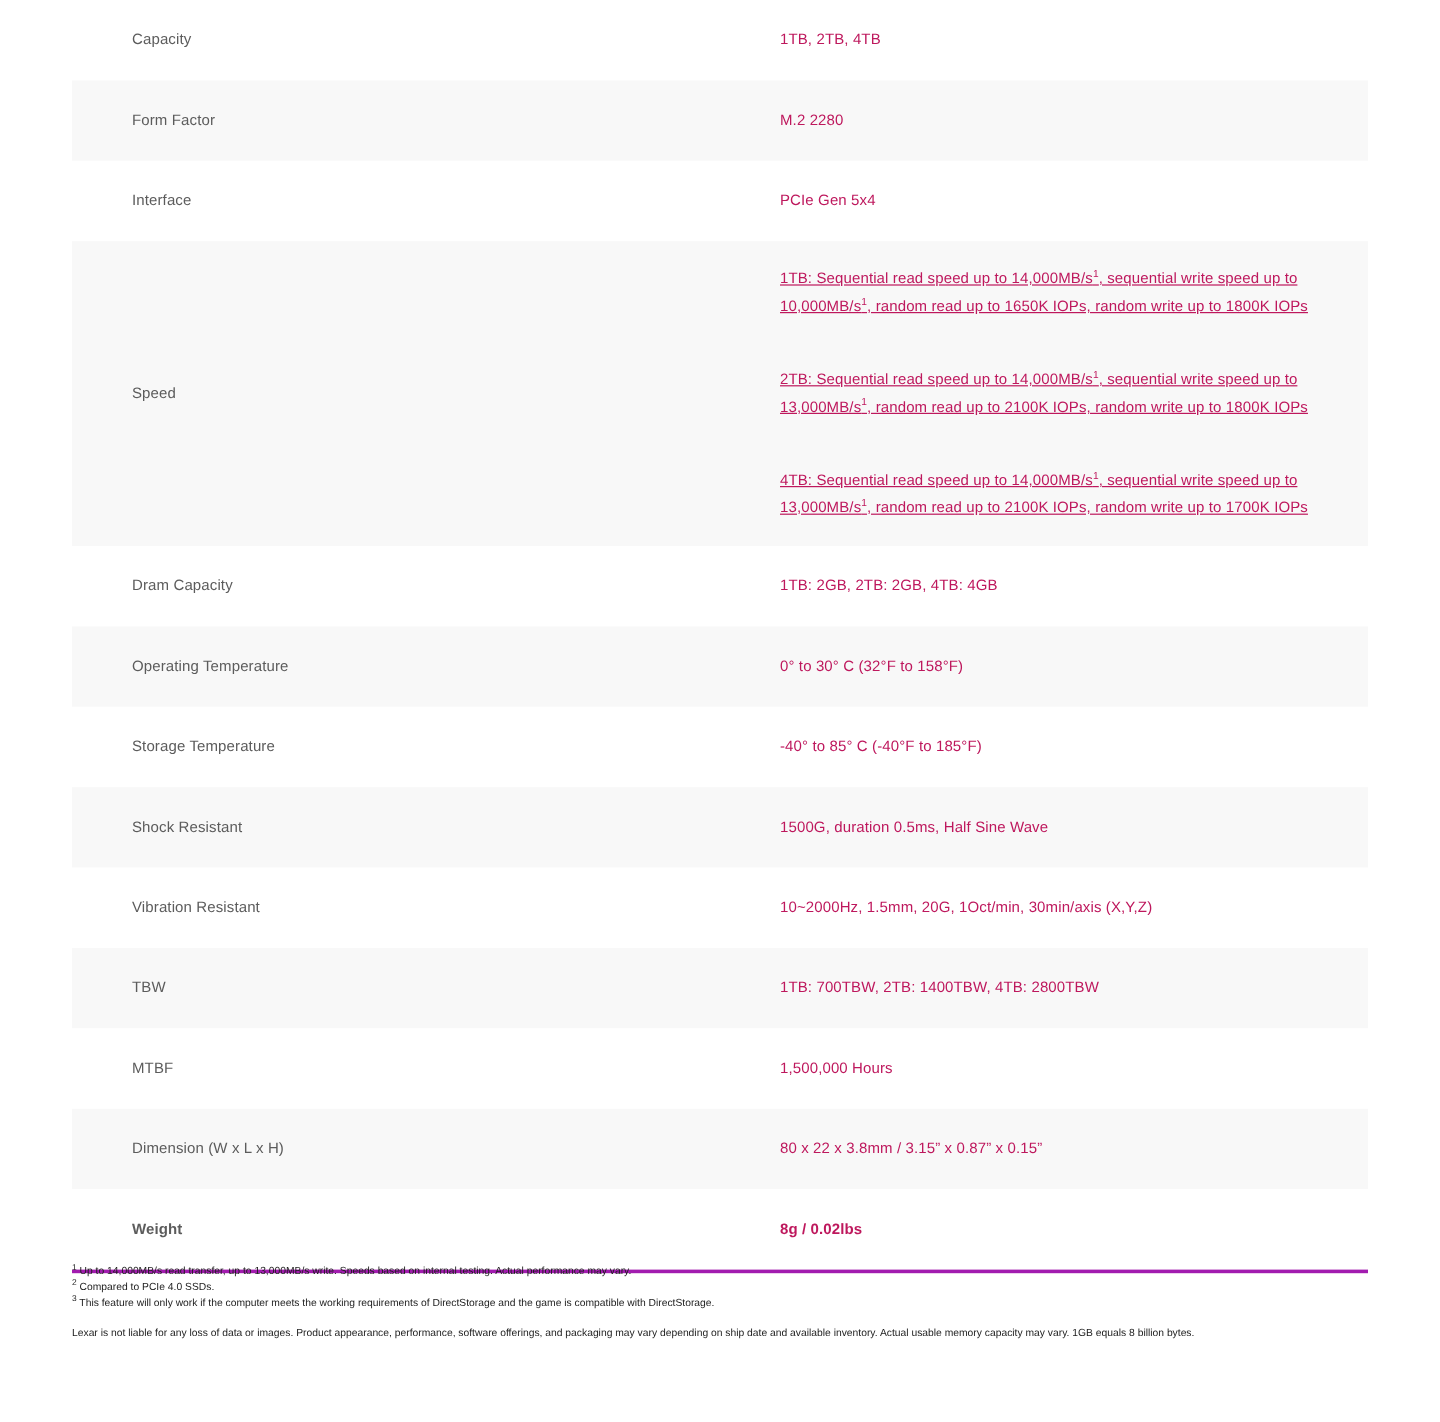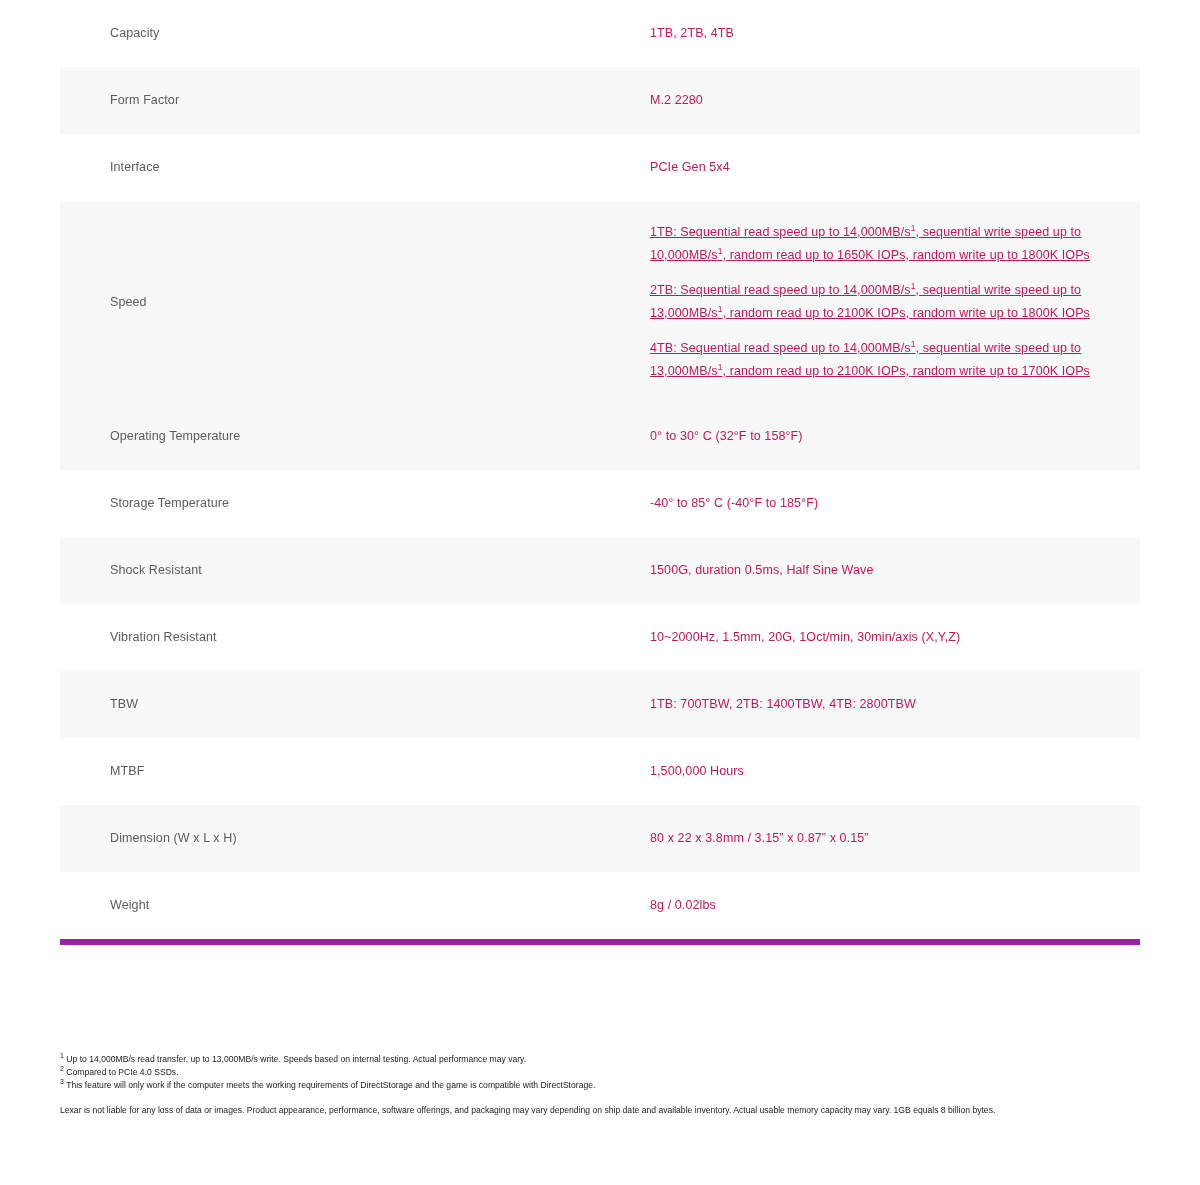--- a/index.html
+++ b/index.html
@@ -29,21 +29,22 @@
     table-layout: fixed;
   }
 
   .spec-row {
     background: #ffffff;
   }
   .spec-row.shaded {
     background: #f8f8f8;
   }
   .spec-row.last-row td {
-    border-bottom: 6px solid #a21caf;
+    border-bottom: 3px solid #a21caf;
+    font-weight: bold;
   }
 
   .spec-table td {
     padding: 0;
     vertical-align: middle;
   }
 
   td.label-cell {
     width: 590px;
     padding: 22px 10px 22px 50px;
@@ -69,21 +70,21 @@
     padding-top: 20px;
     padding-bottom: 20px;
   }
 
   .value-line {
     display: block;
     line-height: 23px;
     text-decoration: underline;
   }
   .value-line + .value-line {
-    margin-top: 12px;
+    margin-top: 38px;
   }
 
   sup {
     font-size: 8.5px;
     vertical-align: super;
     line-height: 0;
   }
 
   .footnotes {
     margin: 0;
@@ -135,20 +136,24 @@
           <td class="value-cell">PCIe Gen 5x4</td>
         </tr>
         <tr class="spec-row shaded tall">
           <td class="label-cell">Speed</td>
           <td class="value-cell">
             <span class="value-line"><span>1TB: Sequential read speed up to 14,000MB/s</span><sup>1</sup><span>, sequential write speed up to 10,000MB/s</span><sup>1</sup><span>, random read up to 1650K IOPs, random write up to 1800K IOPs</span></span>
             <span class="value-line"><span>2TB: Sequential read speed up to 14,000MB/s</span><sup>1</sup><span>, sequential write speed up to 13,000MB/s</span><sup>1</sup><span>, random read up to 2100K IOPs, random write up to 1800K IOPs</span></span>
             <span class="value-line"><span>4TB: Sequential read speed up to 14,000MB/s</span><sup>1</sup><span>, sequential write speed up to 13,000MB/s</span><sup>1</sup><span>, random read up to 2100K IOPs, random write up to 1700K IOPs</span></span>
           </td>
         </tr>
+        <tr class="spec-row">
+          <td class="label-cell">Dram Capacity</td>
+          <td class="value-cell">1TB: 2GB, 2TB: 2GB, 4TB: 4GB</td>
+        </tr>
         <tr class="spec-row shaded">
           <td class="label-cell">Operating Temperature</td>
           <td class="value-cell">0° to 30° C (32°F to 158°F)</td>
         </tr>
         <tr class="spec-row">
           <td class="label-cell">Storage Temperature</td>
           <td class="value-cell">-40° to 85° C (-40°F to 185°F)</td>
         </tr>
         <tr class="spec-row shaded">
           <td class="label-cell">Shock Resistant</td>

